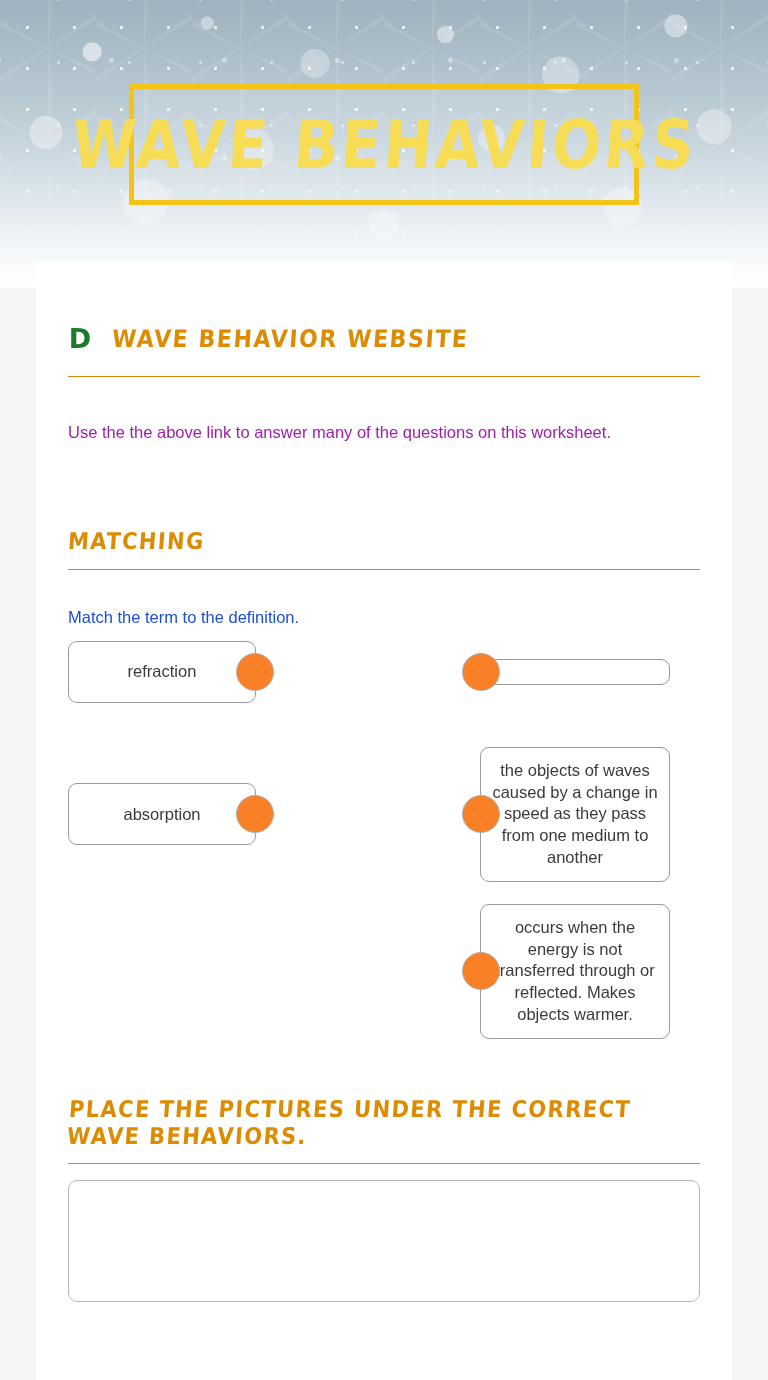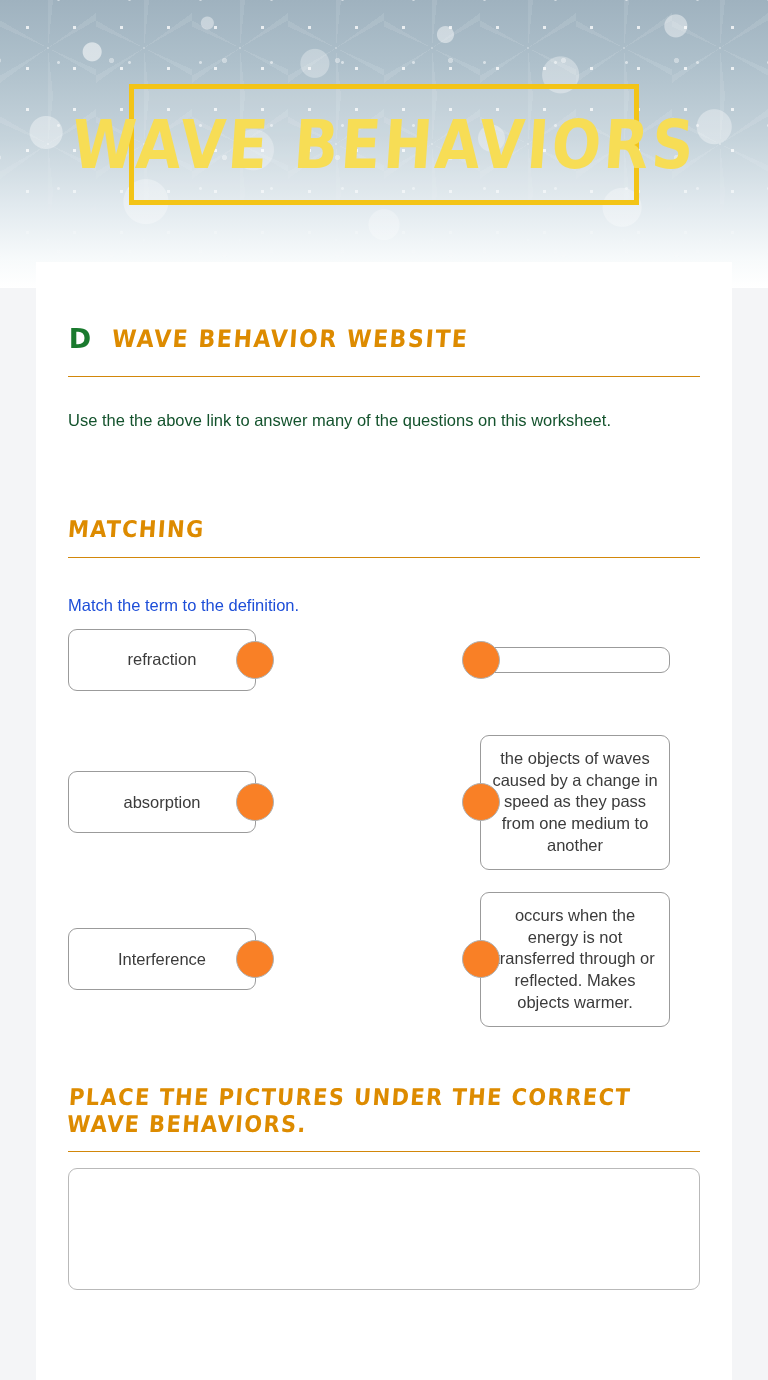--- a/index.html
+++ b/index.html
@@ -134,23 +134,23 @@
   }
 
   .rule {
     height: 0;
     border-top: 1.5px solid #d2870a;
     margin-top: 24px;
   }
 
   .body-text {
     font-size: 16.5px;
-    color: #14532d;
+    color: #a21caf;
     line-height: 1.45;
-    margin-top: 32px;
+    margin-top: 44px;
   }
 
   
   .section {
     margin-top: 84px;
   }
   .section-title {
     font-family: "DejaVu Sans", sans-serif;
     font-weight: 700;
     font-size: 21px;
@@ -295,26 +295,20 @@
         <div class="spacer-col"></div>
         <div class="def-col">
           <div class="card def-card">
             <span>the objects of waves caused by a change in speed as they pass from one medium to another</span>
             <span class="dot dot-left"></span>
           </div>
         </div>
       </div>
 
       <div class="match-row row-gap">
-        <div class="term-col">
-          <div class="card term-card">
-            <span>Interference</span>
-            <span class="dot dot-right"></span>
-          </div>
-        </div>
         <div class="spacer-col"></div>
         <div class="def-col">
           <div class="card def-card">
             <span>occurs when the energy is not transferred through or reflected. Makes objects warmer.</span>
             <span class="dot dot-left"></span>
           </div>
         </div>
       </div>
 
     </div>

